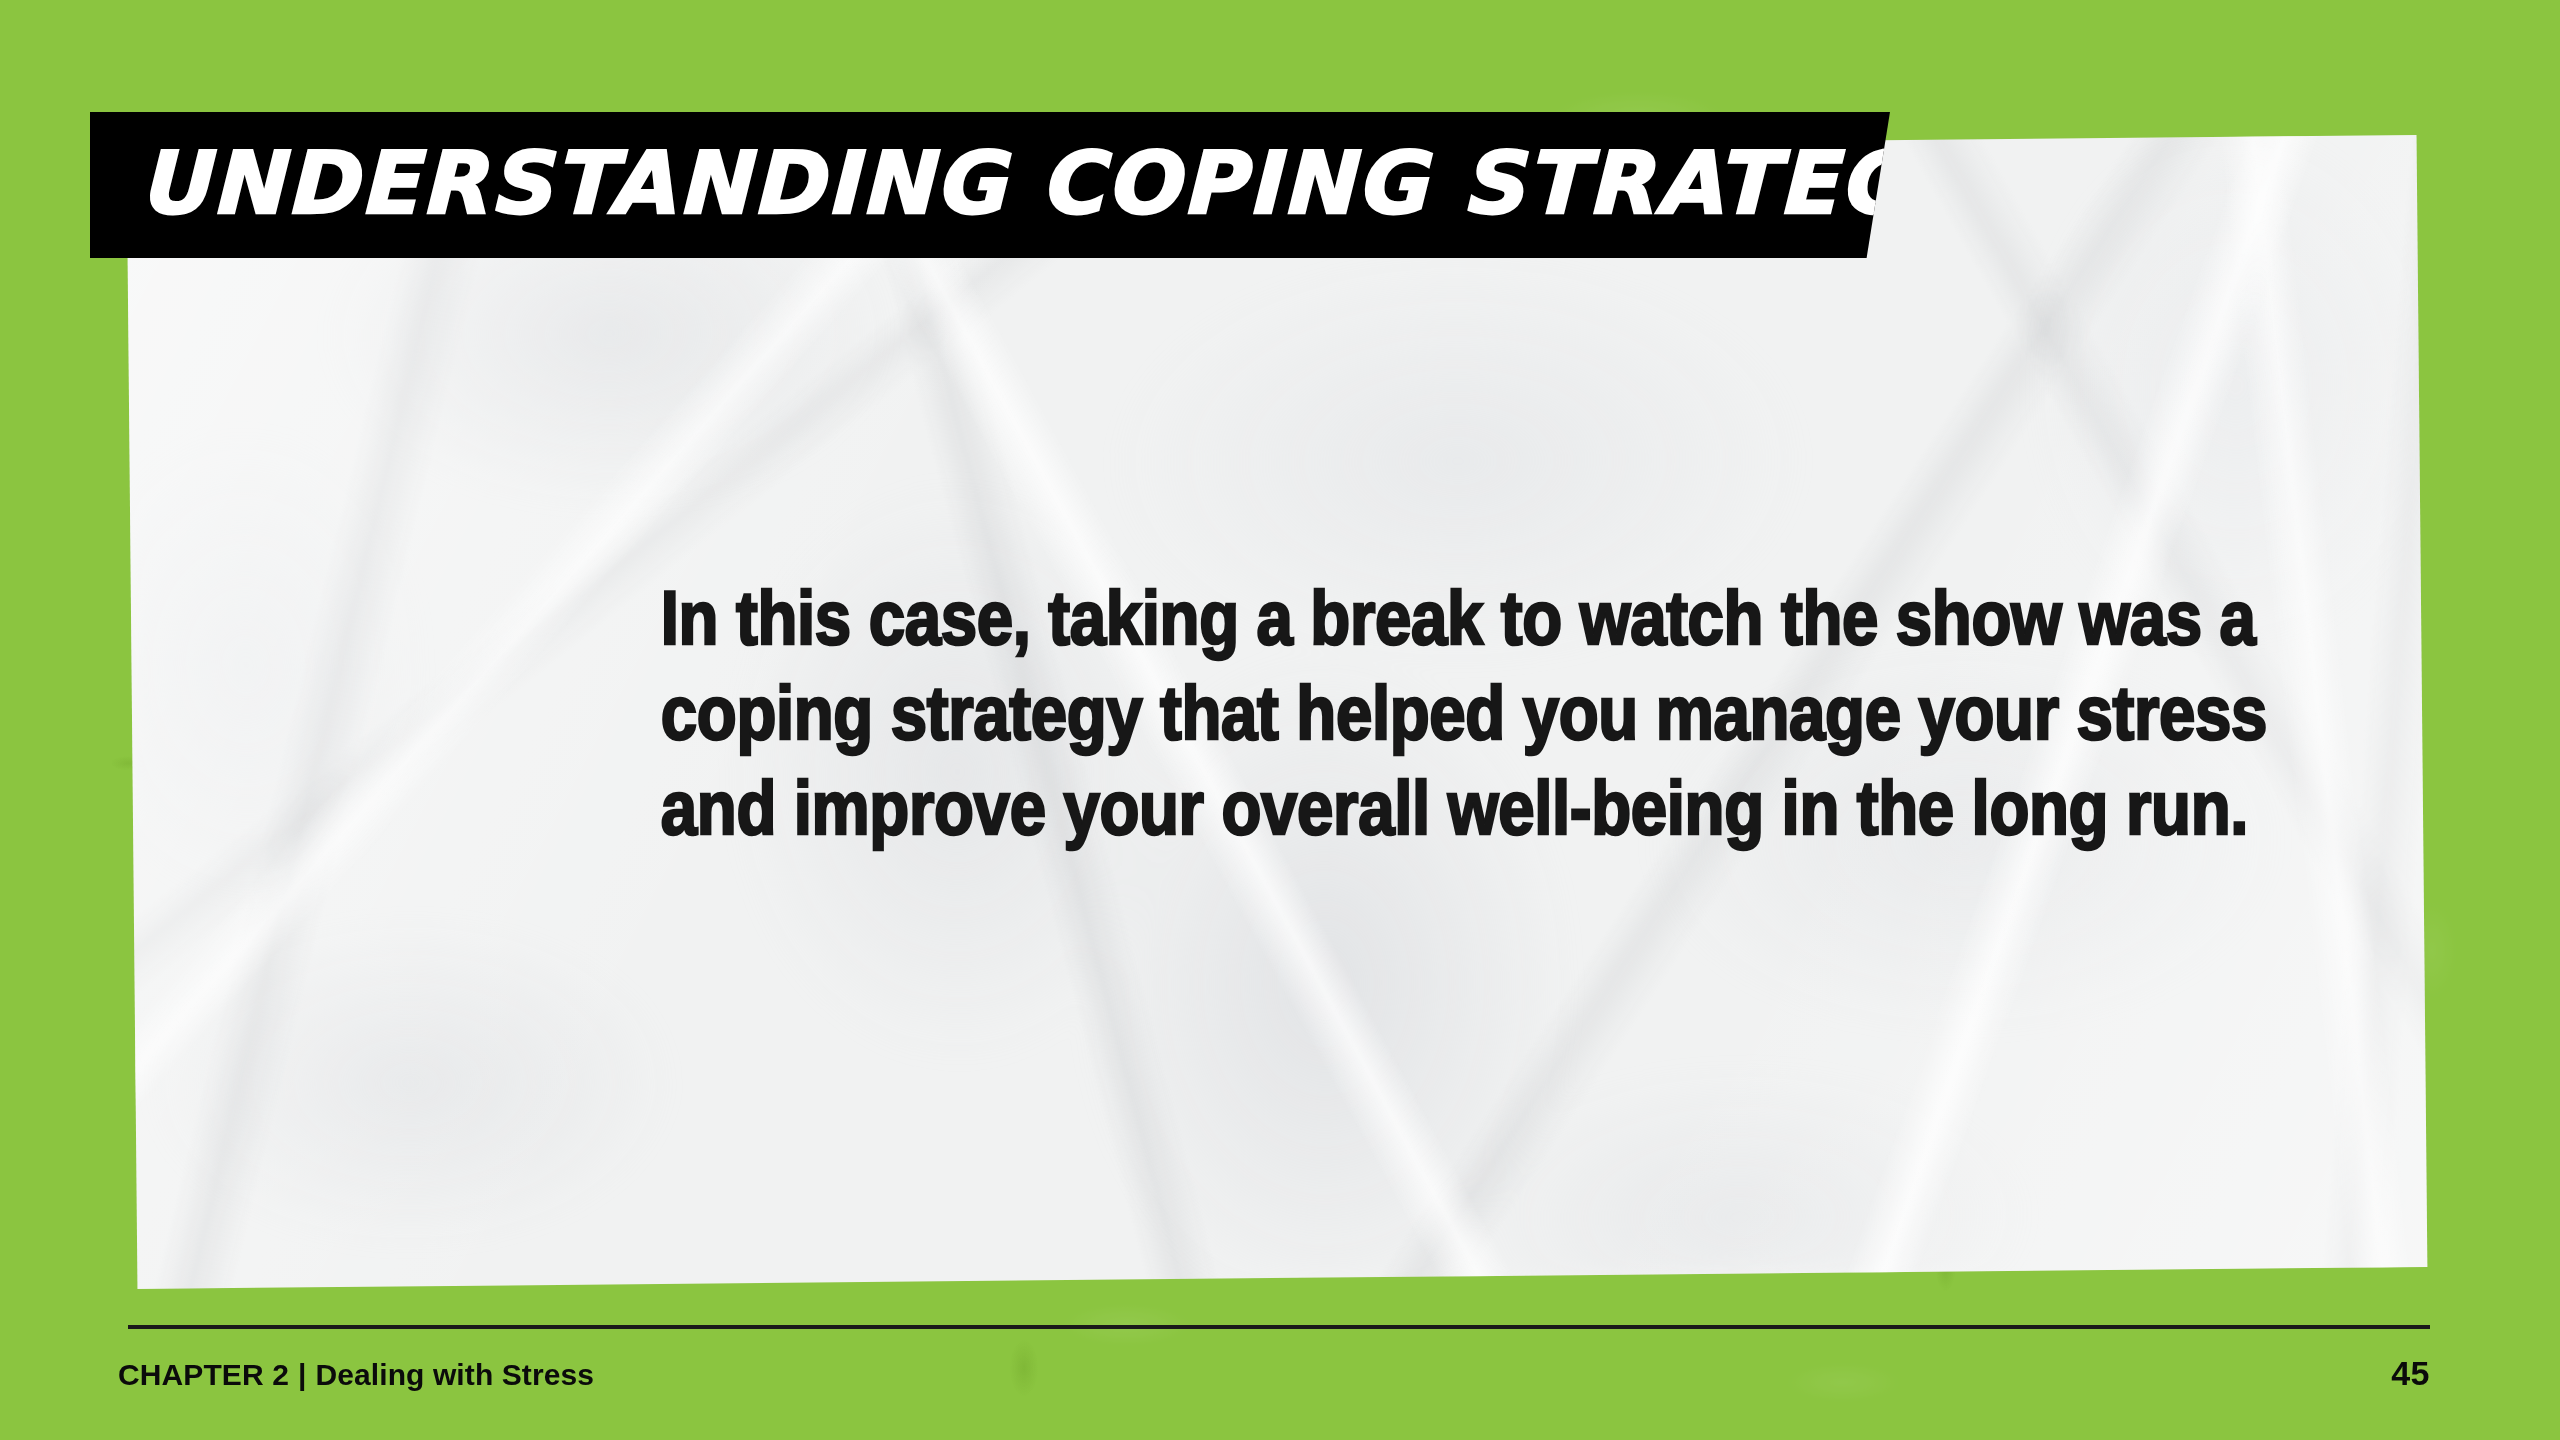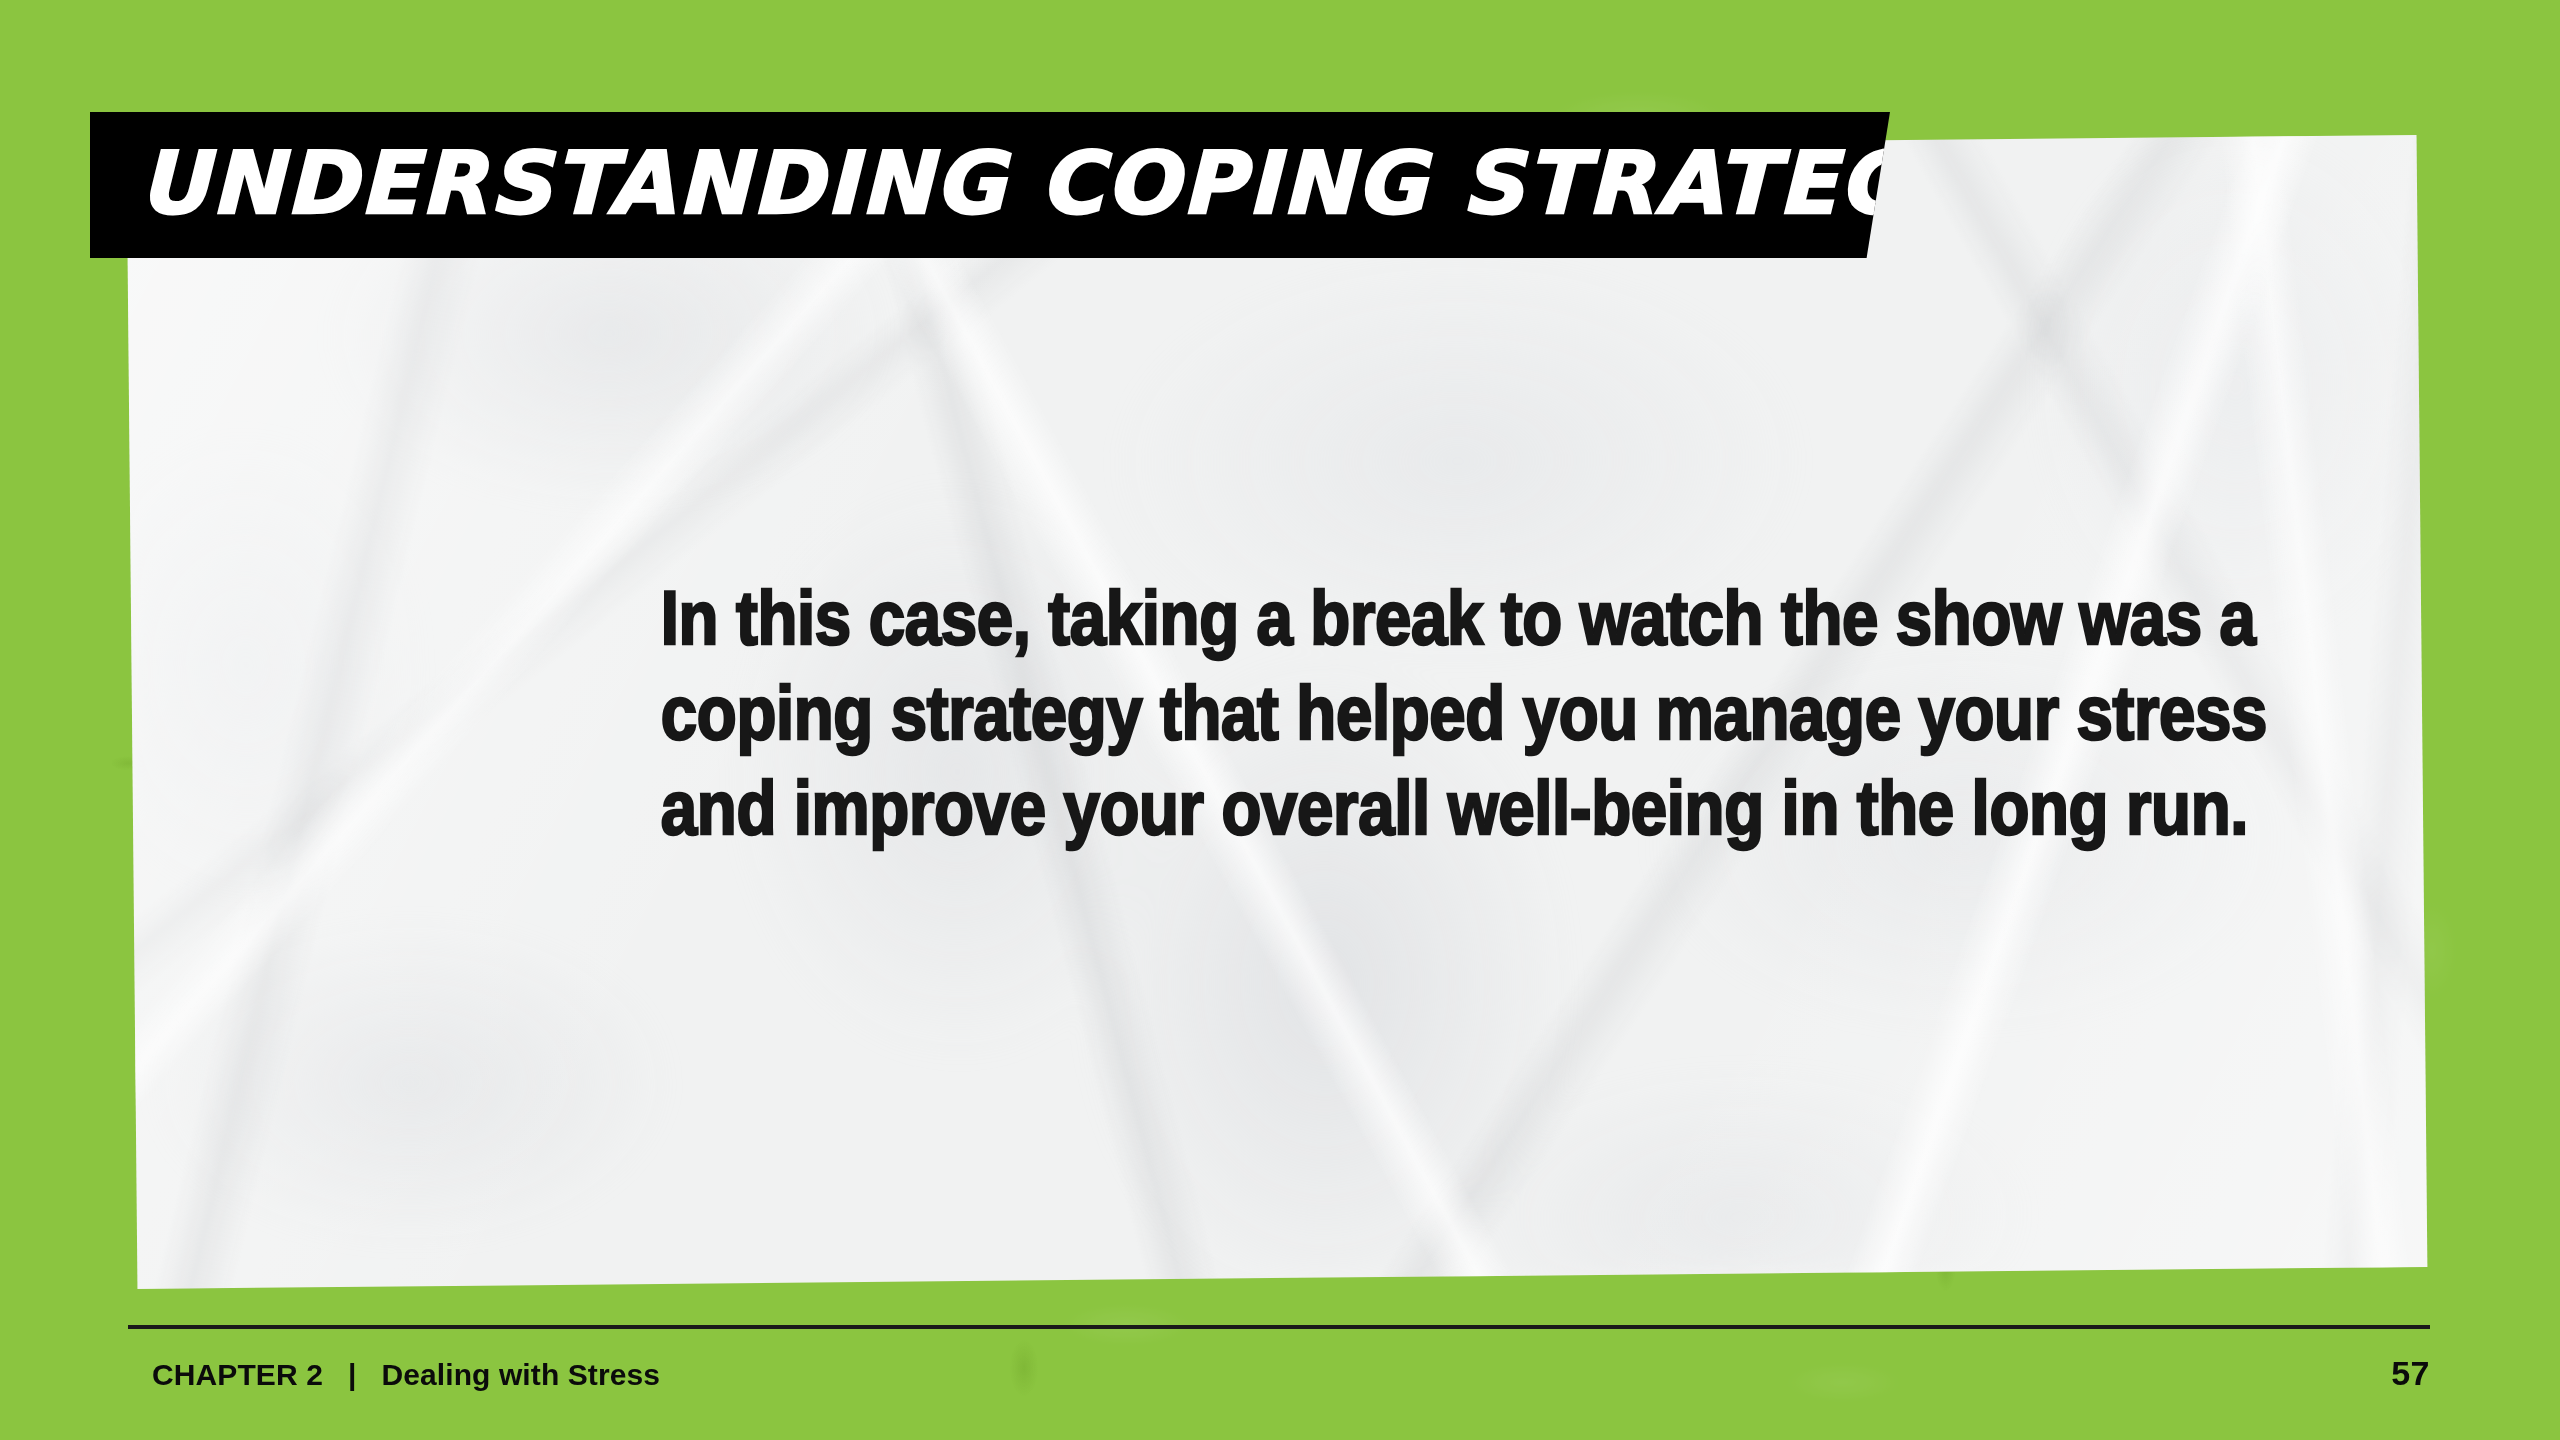--- a/index.html
+++ b/index.html
@@ -172,31 +172,31 @@
     position: absolute;
     left: 128px;
     top: 1325px;
     width: 2302px;
     height: 4px;
     background: #1a1a1a;
     z-index: 5;
   }
   .footer-left {
     position: absolute;
-    left: 152px;
+    left: 118px;
     top: 1358px;
     z-index: 5;
     color: #0b0b0b;
     font-family: "Liberation Sans", sans-serif;
     font-weight: 700;
     font-size: 30px;
     letter-spacing: .1px;
     white-space: nowrap;
     display: flex;
-    gap: 16px;
+    gap: 0;
   }
   .footer-left .chapter-label { text-transform: uppercase; }
   .footer-left .sep { padding: 0 9px; }
   .footer-page {
     position: absolute;
     right: 130px;
     top: 1354px;
     z-index: 5;
     color: #0b0b0b;
     font-family: "Liberation Sans", sans-serif;
@@ -235,15 +235,15 @@
   </div>
 
   <div class="footer-rule"></div>
 
   <div class="footer-left">
     <span class="chapter-label">CHAPTER 2</span>
     <span class="sep">|</span>
     <span class="chapter-title">Dealing with Stress</span>
   </div>
 
-  <div class="footer-page">57</div>
+  <div class="footer-page">45</div>
 
 </div>
 
 </body></html>

